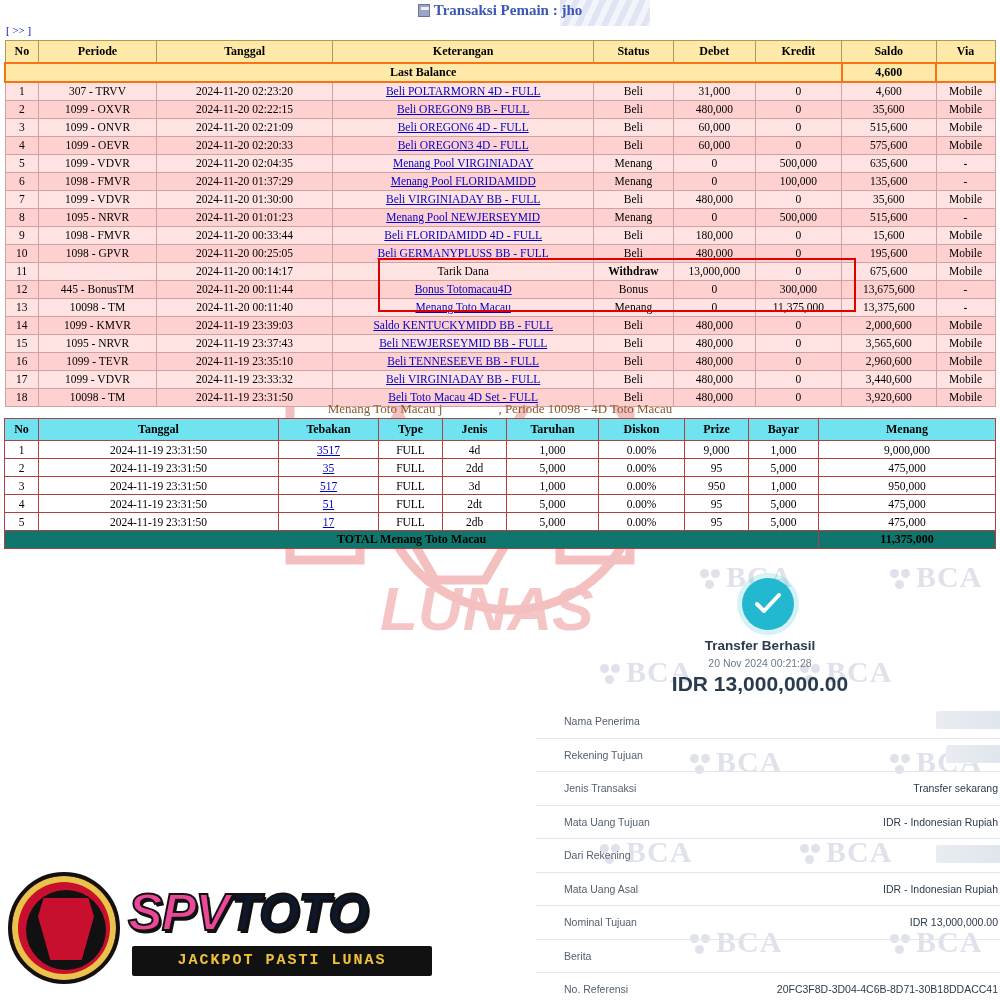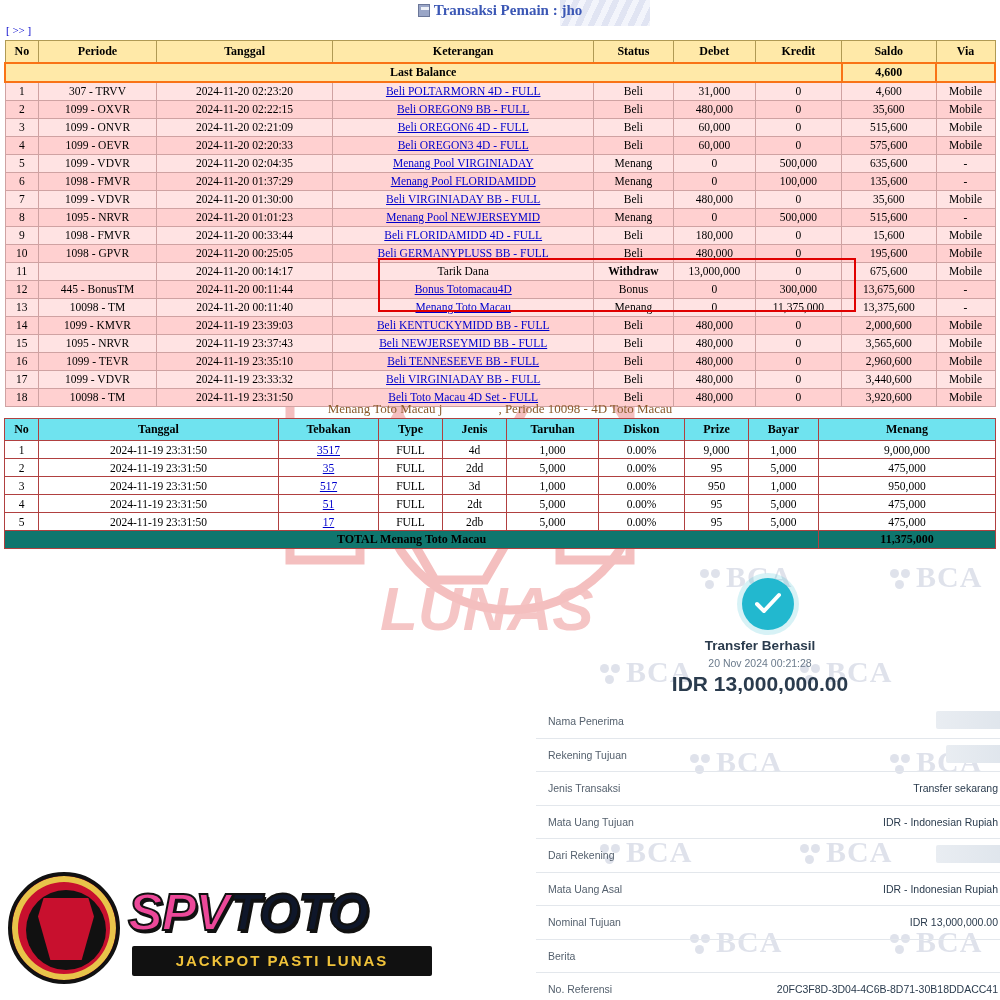--- a/index.html
+++ b/index.html
@@ -216,21 +216,21 @@
     text-align: center; font-size: 21px; font-weight: bold; color: #2a3b4d;
   }
   .r-rows { position: absolute; top: 145px; left: 16px; width: 464px; }
   .r-row {
     position: relative;
     height: 33.5px;
     border-bottom: 1px solid #e3e7ec;
     font-size: 10.5px;
     color: #55616e;
   }
-  .r-row .k { position:absolute; left: 12px; top: 10px; }
+  .r-row .k { position:absolute; left: 28px; top: 10px; }
   .r-row .v { position:absolute; right: 2px; top: 10px; color:#2a3b4d; text-align: right; }
   .blurbar {
     position: absolute;
     background: linear-gradient(90deg,#e9edf2,#dfe5ec);
     filter: blur(0.6px);
     border-radius: 2px;
   }
 
   
   .logo {
@@ -267,20 +267,21 @@
   .logo .brand .toto { color: #0f172a; }
   .logo .bar {
     position:absolute; left: 132px; top: 86px; width: 300px; height: 30px;
     background: #111;
     border-radius: 2px;
   }
   .logo .bar span {
     position:absolute; left:0; top: 6px; width: 300px;
     text-align: center; color: #f0c23a; font-size: 15px; font-weight: bold;
     letter-spacing: 2px;
+    font-family: Liberation Mono, monospace;
   }
 </style>
 </head>
 <body>
 
 <div id="page">
 
   <div class="wm-bca" style="left:700px; top:560px;"><span class="dots"><i></i><i></i><i></i></span><span>BCA</span></div>
   <div class="wm-bca" style="left:890px; top:560px;"><span class="dots"><i></i><i></i><i></i></span><span>BCA</span></div>
   <div class="wm-bca" style="left:600px; top:655px;"><span class="dots"><i></i><i></i><i></i></span><span>BCA</span></div>
@@ -467,21 +468,21 @@
           <td class="st-menang">Menang</td>
           <td class="num">0</td>
           <td class="num">11,375,000</td>
           <td class="saldo">13,375,600</td>
           <td>-</td>
         </tr>
         <tr class="even">
           <td>14</td>
           <td>1099 - KMVR</td>
           <td>2024-11-19 23:39:03</td>
-          <td class="ket"><a href="#">Beli KENTUCKYMIDD BB - FULL</a></td>
+          <td class="ket"><a href="#">Saldo KENTUCKYMIDD BB - FULL</a></td>
           <td class="st-beli">Beli</td>
           <td class="num">480,000</td>
           <td class="num">0</td>
           <td class="saldo">2,000,600</td>
           <td>Mobile</td>
         </tr>
         <tr class="odd">
           <td>15</td>
           <td>1095 - NRVR</td>
           <td>2024-11-19 23:37:43</td>

